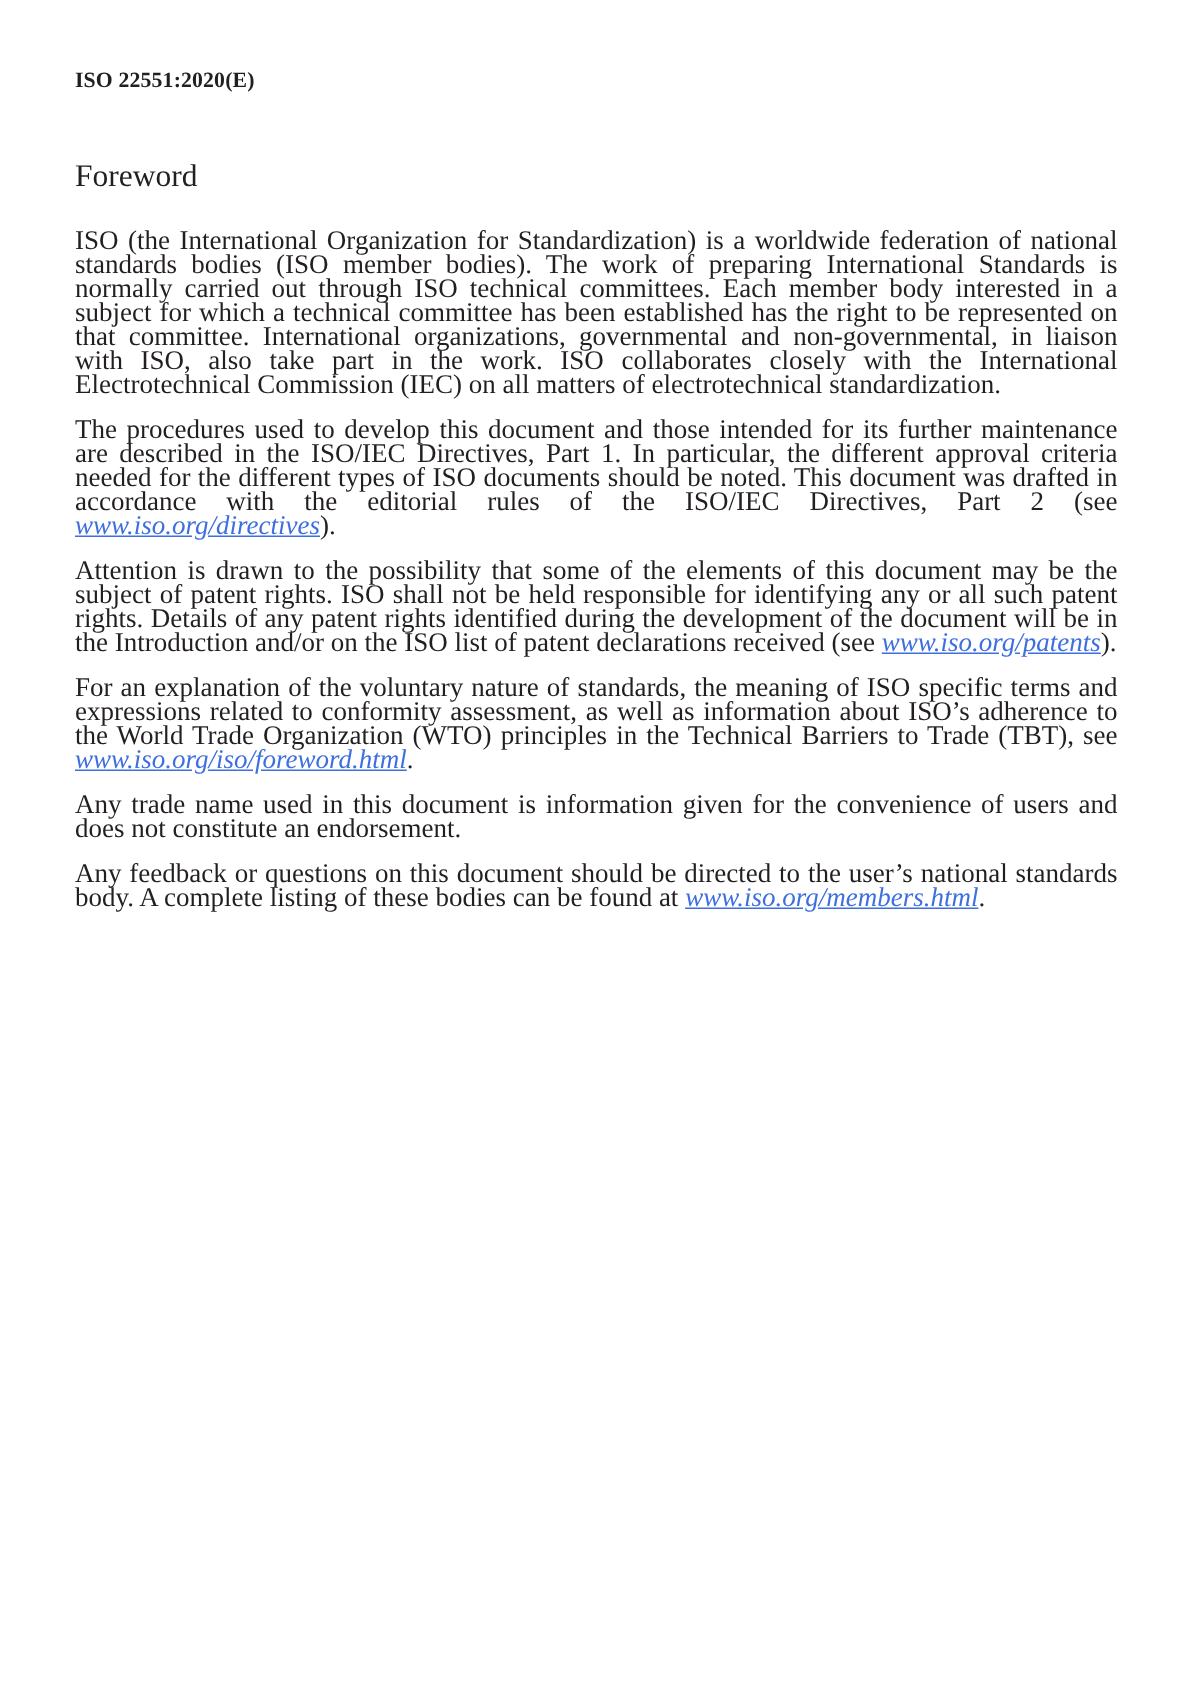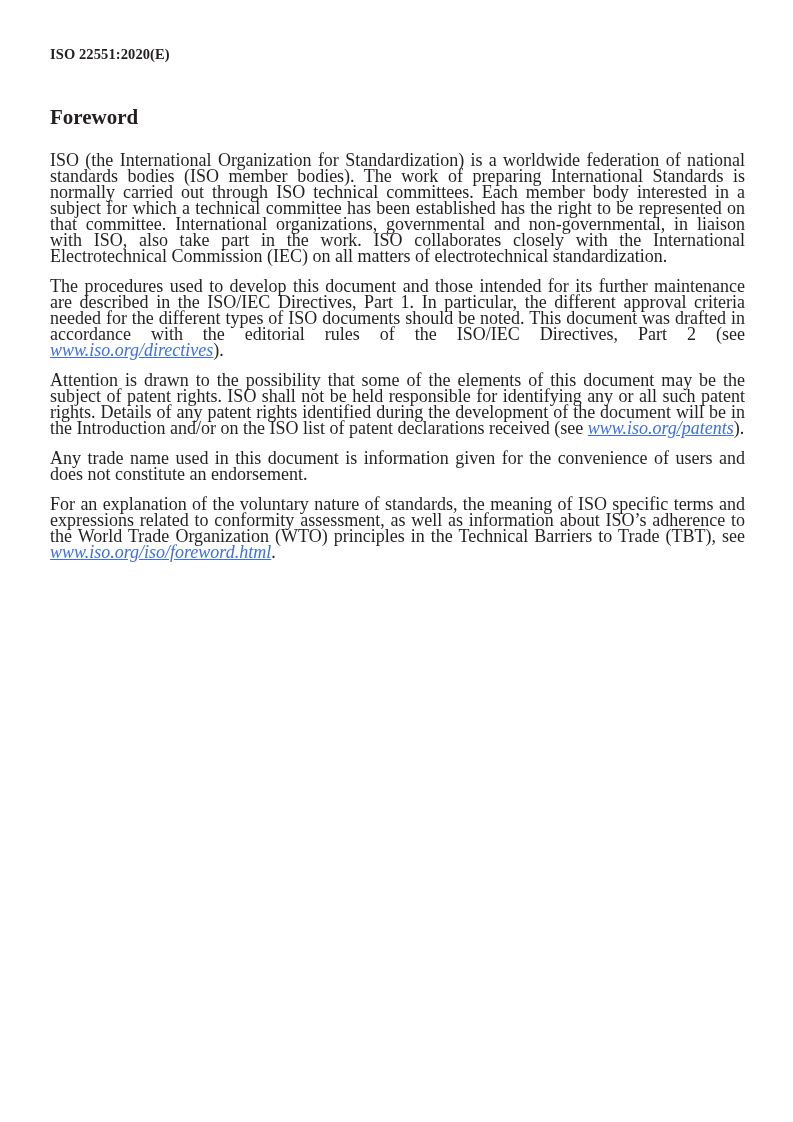--- a/index.html
+++ b/index.html
@@ -22,21 +22,21 @@
     left: 50px;
     font-size: 14.5px;
     font-weight: bold;
     letter-spacing: 0.1px;
   }
   .doc-title {
     position: absolute;
     top: 105px;
     left: 50px;
     font-size: 21px;
-    font-weight: bold;
+    font-weight: normal;
     margin: 0;
   }
   .content {
     position: absolute;
     top: 152px;
     left: 50px;
     width: 695px;
     text-align: justify;
   }
   .content p {
@@ -72,22 +72,23 @@
   <div class="page-header">
     <span>ISO 22551:2020(E)</span>
   </div>
 
   <h1 class="doc-title">Foreword</h1>
 
   <div class="content">
       <p><span>ISO (the International Organization for Standardization) is a worldwide federation of national standards bodies (ISO member bodies). The work of preparing International Standards is normally carried out through ISO technical committees. Each member body interested in a subject for which a technical committee has been established has the right to be represented on that committee. International organizations, governmental and non-governmental, in liaison with ISO, also take part in the work. ISO collaborates closely with the International Electrotechnical Commission (IEC) on all matters of electrotechnical standardization.</span></p>
       <p><span>The procedures used to develop this document and those intended for its further maintenance are described in the ISO/IEC Directives, Part 1. In particular, the different approval criteria needed for the different types of ISO documents should be noted. This document was drafted in accordance with the editorial rules of the ISO/IEC Directives, Part 2 (see </span><a href="#">www.iso.org/directives</a><span>).</span></p>
       <p><span>Attention is drawn to the possibility that some of the elements of this document may be the subject of patent rights. ISO shall not be held responsible for identifying any or all such patent rights. Details of any patent rights identified during the development of the document will be in the Introduction and/or on the ISO list of patent declarations received (see </span><a href="#">www.iso.org/patents</a><span>).</span></p>
+      <p><span>For an explanation of the voluntary nature of standards, the meaning of ISO specific terms and expressions related to conformity assessment, as well as information about ISO’s adherence to the World Trade Organization (WTO) principles in the Technical Barriers to Trade (TBT), see </span><a href="#">www.iso.org/iso/foreword.html</a><span>.</span></p>
       <p><span>Any trade name used in this document is information given for the convenience of users and does not constitute an endorsement.</span></p>
-      <p><span>For an explanation of the voluntary nature of standards, the meaning of ISO specific terms and expressions related to conformity assessment, as well as information about ISO’s adherence to the World Trade Organization (WTO) principles in the Technical Barriers to Trade (TBT), see </span><a href="#">www.iso.org/iso/foreword.html</a><span>.</span></p>
+      <p><span>Any feedback or questions on this document should be directed to the user’s national standards body. A complete listing of these bodies can be found at </span><a href="#">www.iso.org/members.html</a><span>.</span></p>
     </div>
 
   <div class="page-footer">
     <span>iv</span>
     <span>© ISO 2025 – All rights reserved</span>
   </div>
 
 </div>
 
 </body></html>

